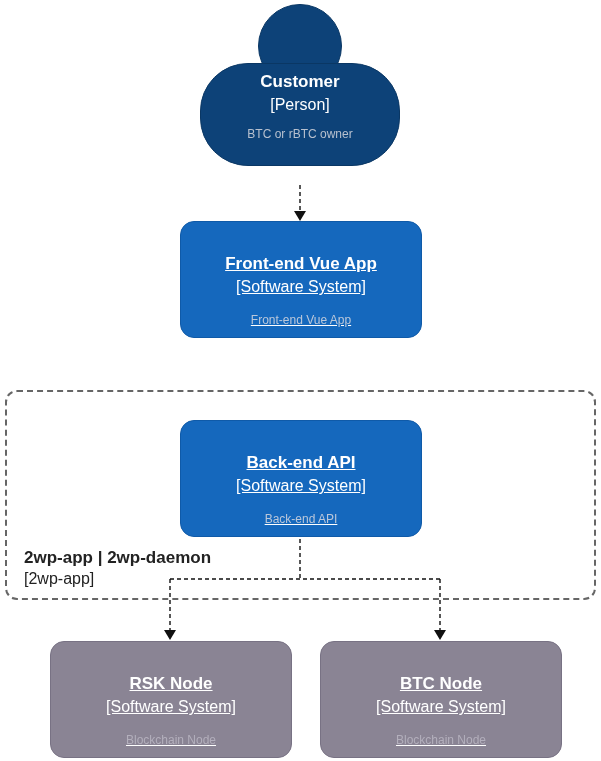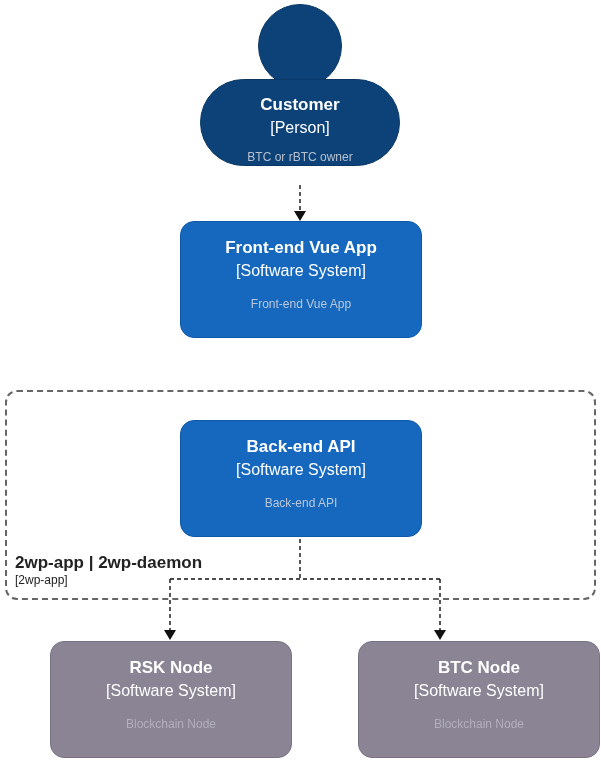--- a/index.html
+++ b/index.html
@@ -43,59 +43,60 @@
   .node-desc{font-size:12px;margin-top:16px;line-height:1.2;}
   
   .person-head{
     position:absolute;left:258px;top:4px;width:84px;height:84px;
     border-radius:50%;
     background:var(--person-fill);
     border:1px solid var(--person-stroke);
     box-sizing:border-box;
   }
   .person-body{
-    left:200px;top:79px;width:200px;height:87px;
+    left:200px;top:63px;width:200px;height:103px;
     border-radius:48px;
     background:var(--person-fill);
     border:1px solid var(--person-stroke);
-    padding-top:15px;
+    padding-top:8px;
   }
   .person-body .node-desc{color:var(--desc-on-dark);margin-top:12px;}
   
   .system{
     width:242px;height:117px;
     border-radius:14px;
     background:var(--system-fill);
     border:1px solid var(--system-stroke);
-    padding-top:16px;
+    padding-top:32px;
+    text-decoration:underline;
   }
   .system .node-desc{color:var(--desc-on-blue);}
   .external{
     background:var(--external-fill);
     border:1px solid var(--external-stroke);
   }
   .external .node-desc{color:var(--desc-on-gray);}
   .frontend-box{left:180px;top:221px;}
   .backend-box{left:180px;top:420px;align-items:center;}
   .rsk-box{left:50px;top:641px;text-align:center;}
-  .btc-box{left:320px;top:641px;margin-left:38px;}
+  .btc-box{left:320px;top:641px;}
   
   .boundary{
     position:absolute;left:5px;top:390px;width:591px;height:210px;
     box-sizing:border-box;
     border:2px dashed var(--boundary-border);
     border-radius:12px;
   }
   .boundary-label{
-    position:absolute;left:8px;bottom:10px;
+    position:absolute;left:17px;bottom:10px;
     color:var(--boundary-label);
     text-align:left;
   }
   .boundary-title{font-size:17px;font-weight:bold;line-height:1.15;}
-  .boundary-subtitle{font-size:12px;margin-top:2px;line-height:1.15;}
+  .boundary-subtitle{font-size:16px;margin-top:2px;line-height:1.15;}
   .rel-line{
     fill:none;
     stroke:var(--connector);
     stroke-width:1.4;
     stroke-dasharray:4 3;
   }
   .rel-head{fill:var(--connector);stroke:none;}
 </style>
 </head>
 <body>

